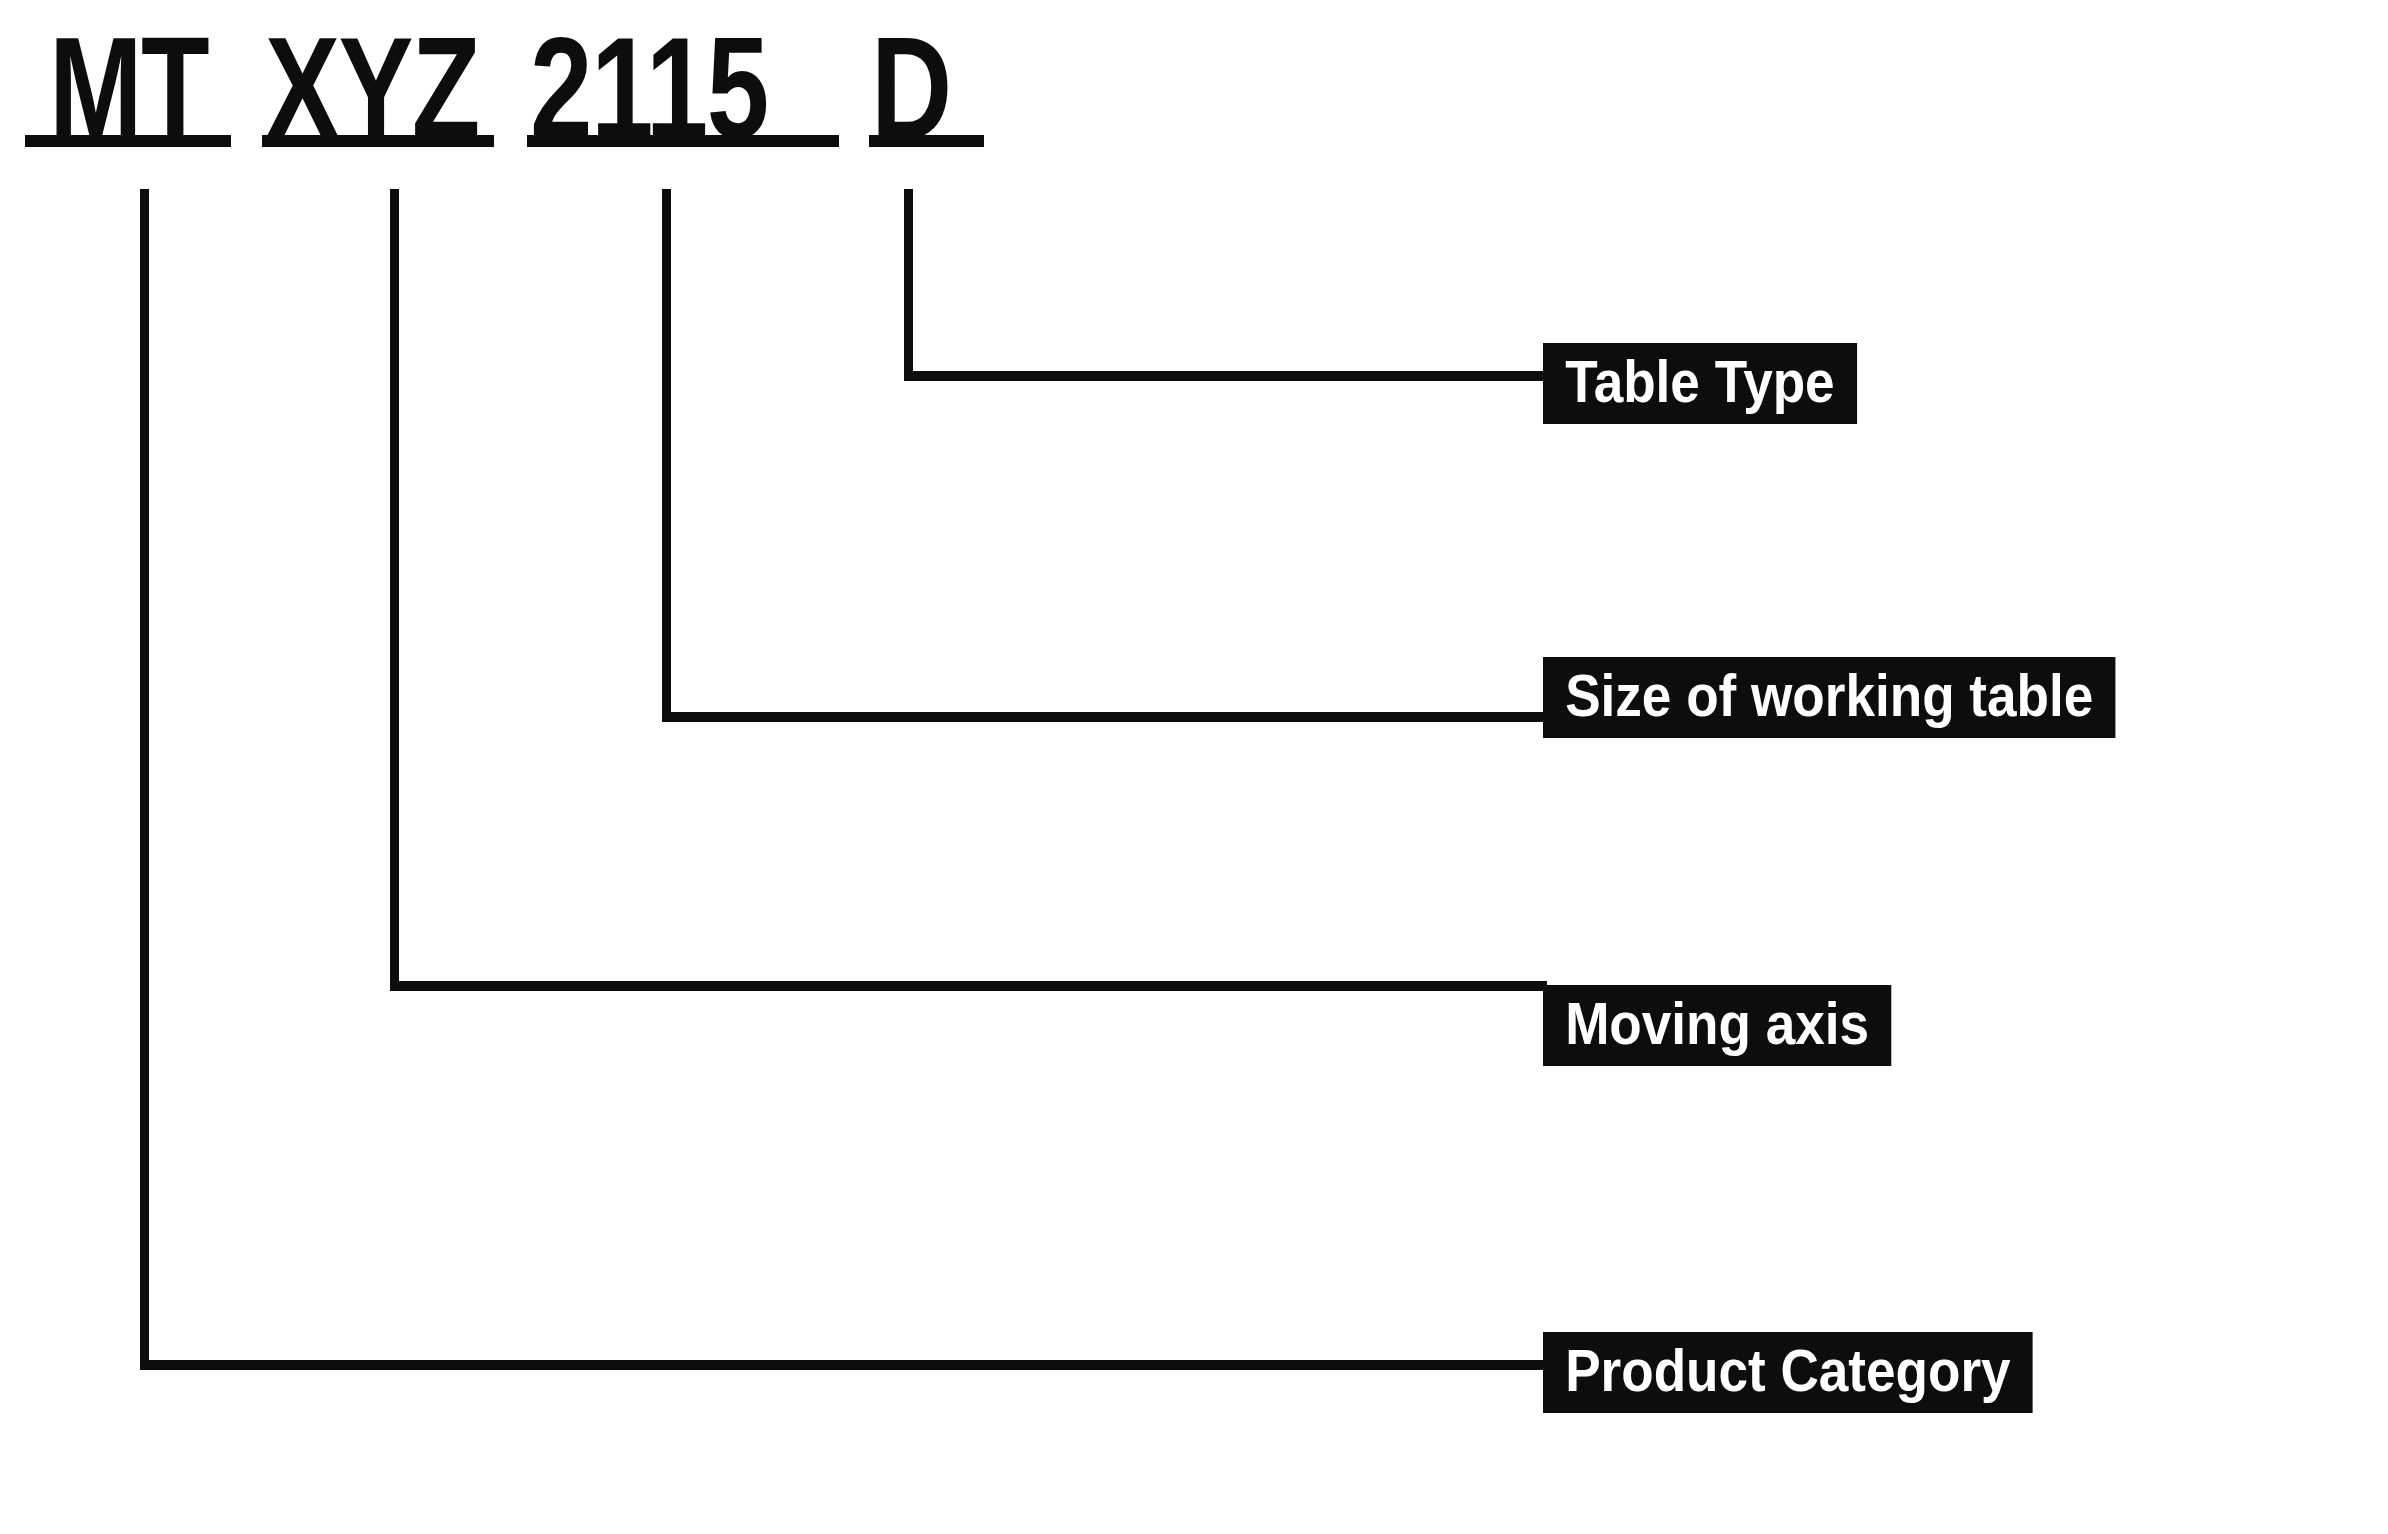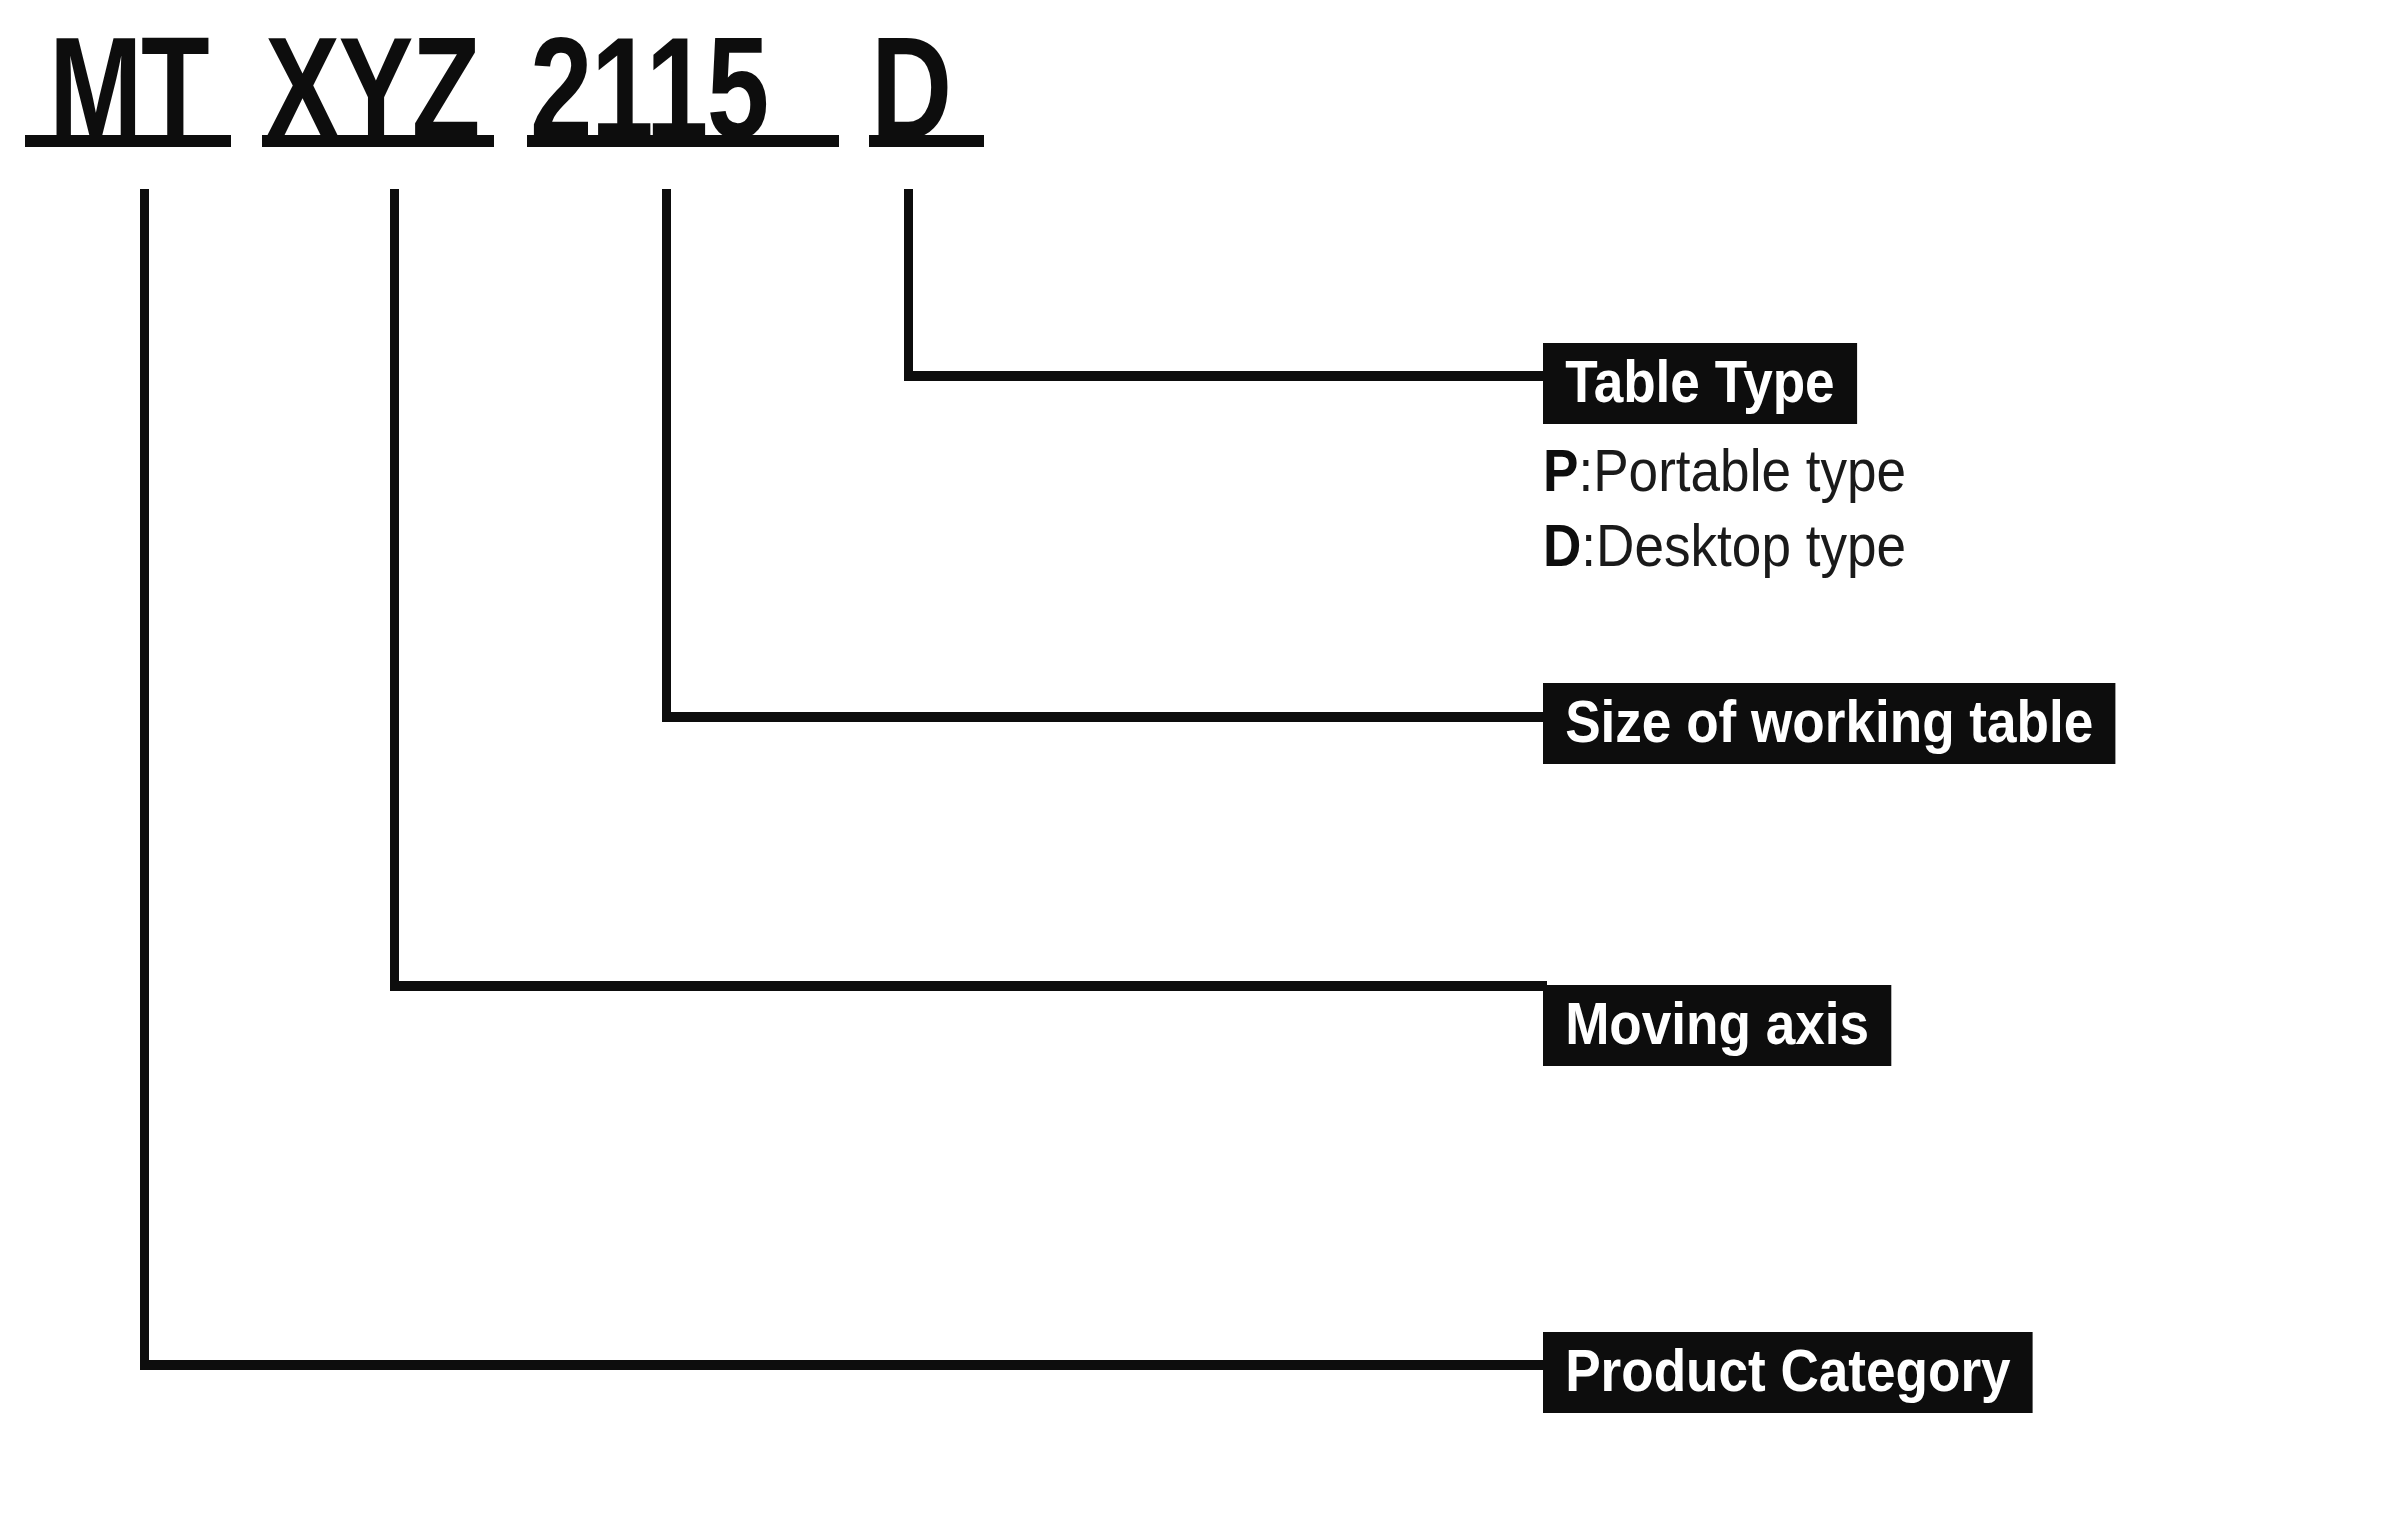--- a/index.html
+++ b/index.html
@@ -53,27 +53,23 @@
   <div class="lead-h" style="left:662px;top:712px;width:885px;"></div>
 
   <div class="lead-v" style="left:390px;top:189px;height:800px;"></div>
   <div class="lead-h" style="left:390px;top:981px;width:1157px;"></div>
 
   <div class="lead-v" style="left:140px;top:189px;height:1178px;"></div>
   <div class="lead-h" style="left:140px;top:1360px;width:1407px;"></div>
 
   <div class="block" style="top:343px;">
     <div class="block-head">Table Type</div>
-    <div class="block-lines">
-      <div class="block-line"><b>P</b><span>:</span><span>Portable type</span></div>
-      <div class="block-line"><b>D</b><span>:</span><span>Desktop type</span></div>
-    </div>
   </div>
 
-  <div class="block" style="top:683px;">
+  <div class="block" style="top:657px;">
     <div class="block-head">Size of working table</div>
   </div>
 
   <div class="block" style="top:953px;margin-top:32px;">
     <div class="block-head">Moving axis</div>
   </div>
 
   <div class="block" style="top:1332px;">
     <div class="block-head">Product Category</div>
   </div>

